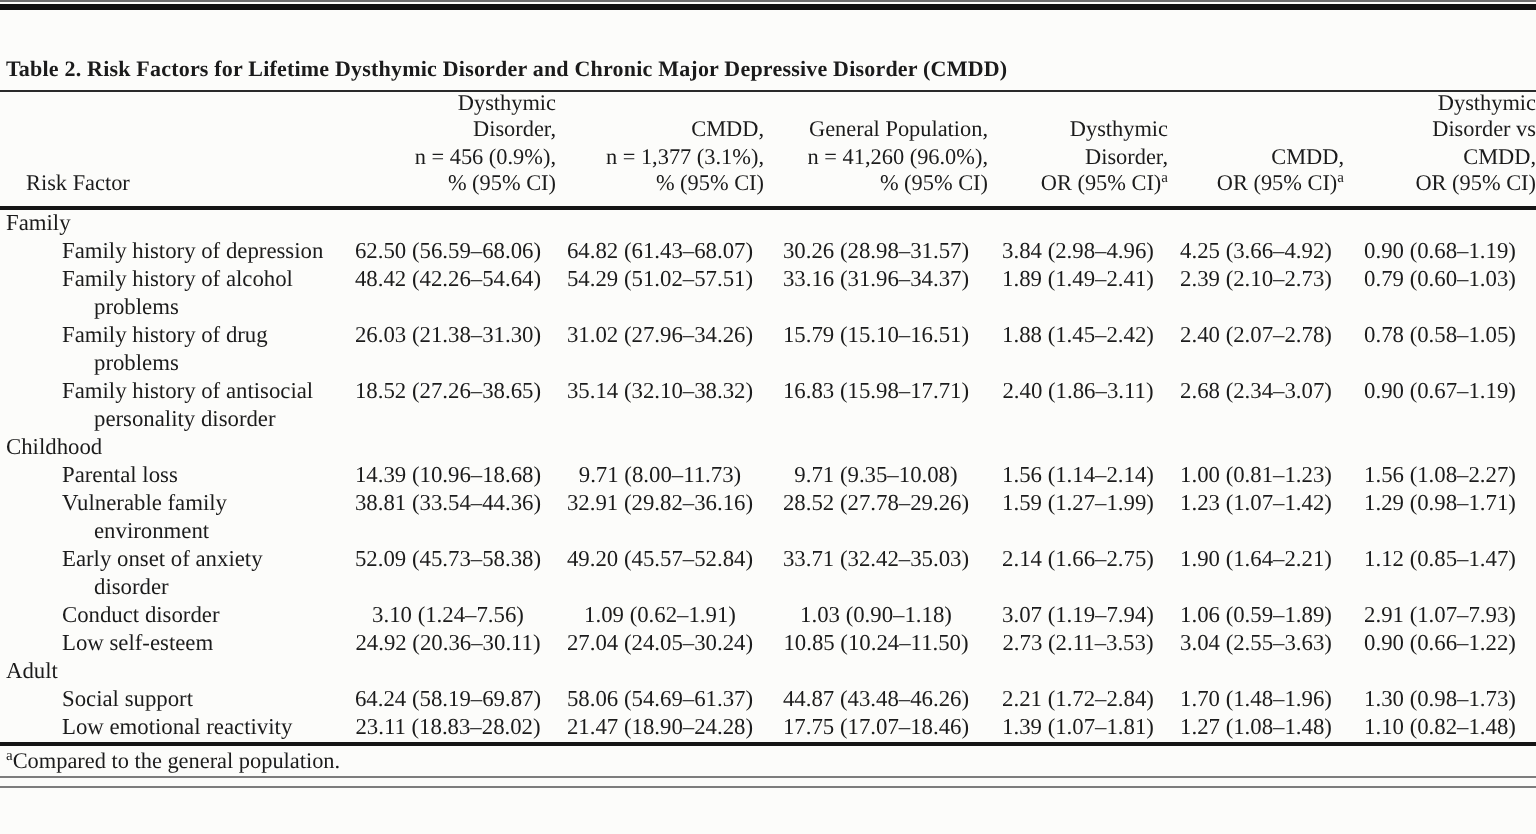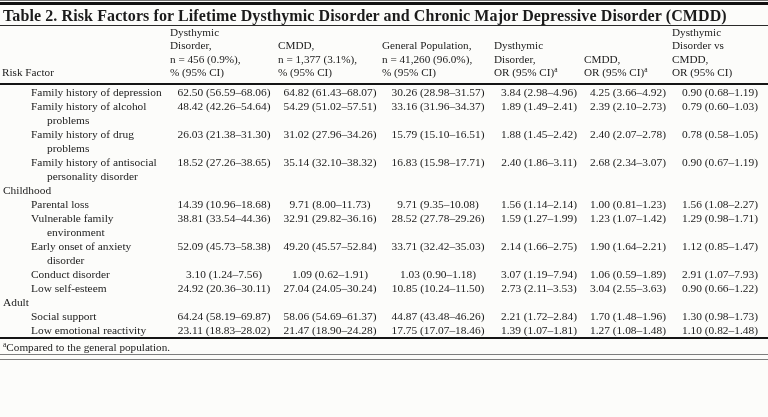--- a/index.html
+++ b/index.html
@@ -16,46 +16,47 @@
   
   .rule-hair-top { height: 1px; background: #6f6f6f; }
   .rule-gap { height: 1px; background: #fcfcfa; }
   .rule-thick { height: 3px; background: #111; }
   .rule-title { height: 1px; background: #2a2a2a; }
   .rule-header { height: 2px; background: #151515; }
   .rule-midthick { height: 2px; background: #151515; }
   .rule-gray { height: 1px; background: #7d7d7d; }
 
   .title {
-    font-size: 16px;
+    font-size: 11px;
     font-weight: bold;
     line-height: 17px;
     padding: 2px 2px 1px 3px;
     letter-spacing: 0.1px;
+    margin-top: 20px;
   }
 
   table.riskfactors {
     width: 768px;
     table-layout: fixed;
     border-collapse: collapse;
     border-spacing: 0;
   }
   th, td { margin: 0; padding: 0; }
   thead th {
     font-weight: normal;
     font-size: 11.2px;
     line-height: 13.4px;
     vertical-align: bottom;
-    text-align: left;
+    text-align: right;
     white-space: pre-line;
     padding-bottom: 3px;
   }
   thead th.rf {
     text-align: left;
-    padding-left: 2px;
+    padding-left: 13px;
   }
   tbody td {
     font-size: 11.4px;
     line-height: 14px;
     vertical-align: top;
   }
   td.label { white-space: pre-line; }
   td.label.section { padding-left: 3px; }
   td.label.sub { padding-left: 47px; text-indent: -16px; }
   td.num { text-align: center; white-space: nowrap; }
@@ -125,20 +126,29 @@
       <col style="width:170px">
       <col style="width:108px">
       <col style="width:104px">
       <col style="width:112px">
       <col style="width:90px">
       <col style="width:88px">
       <col style="width:96px">
     </colgroup>
     <tbody>
         <tr>
+          <td class="label section">Family</td>
+          <td class="num"></td>
+          <td class="num"></td>
+          <td class="num"></td>
+          <td class="num"></td>
+          <td class="num"></td>
+          <td class="num"></td>
+        </tr>
+        <tr>
           <td class="label sub">Family history of depression</td>
           <td class="num">62.50 (56.59–68.06)</td>
           <td class="num">64.82 (61.43–68.07)</td>
           <td class="num">30.26 (28.98–31.57)</td>
           <td class="num">3.84 (2.98–4.96)</td>
           <td class="num">4.25 (3.66–4.92)</td>
           <td class="num">0.90 (0.68–1.19)</td>
         </tr>
         <tr>
           <td class="label sub">Family history of alcohol

